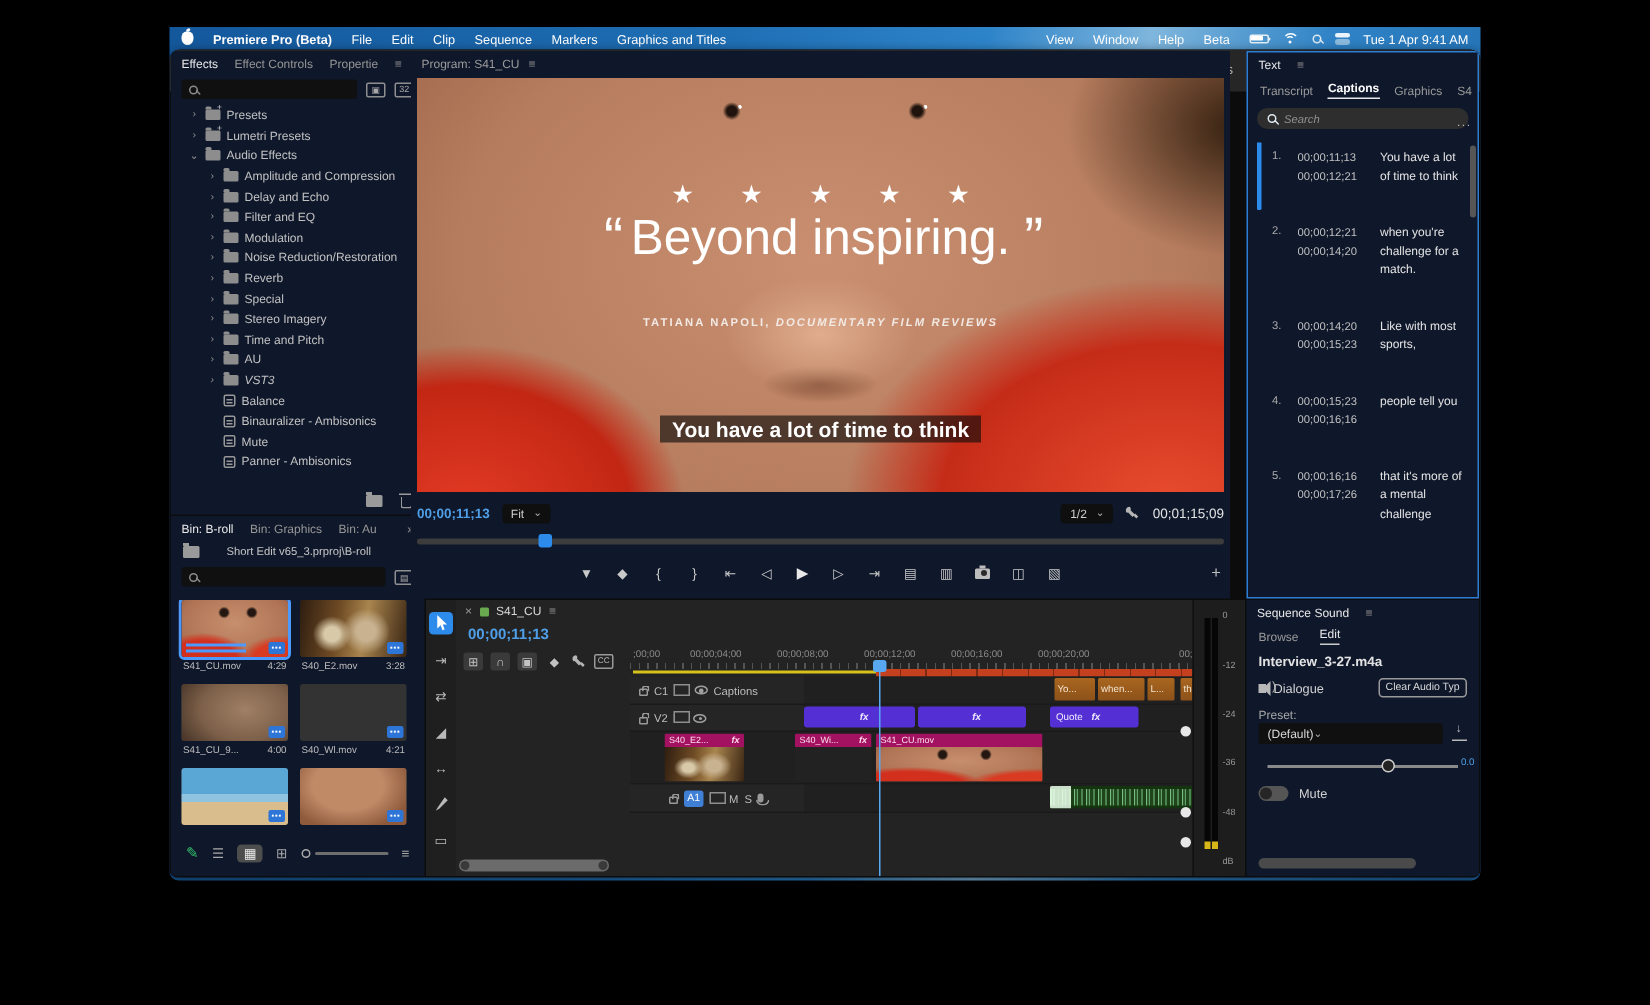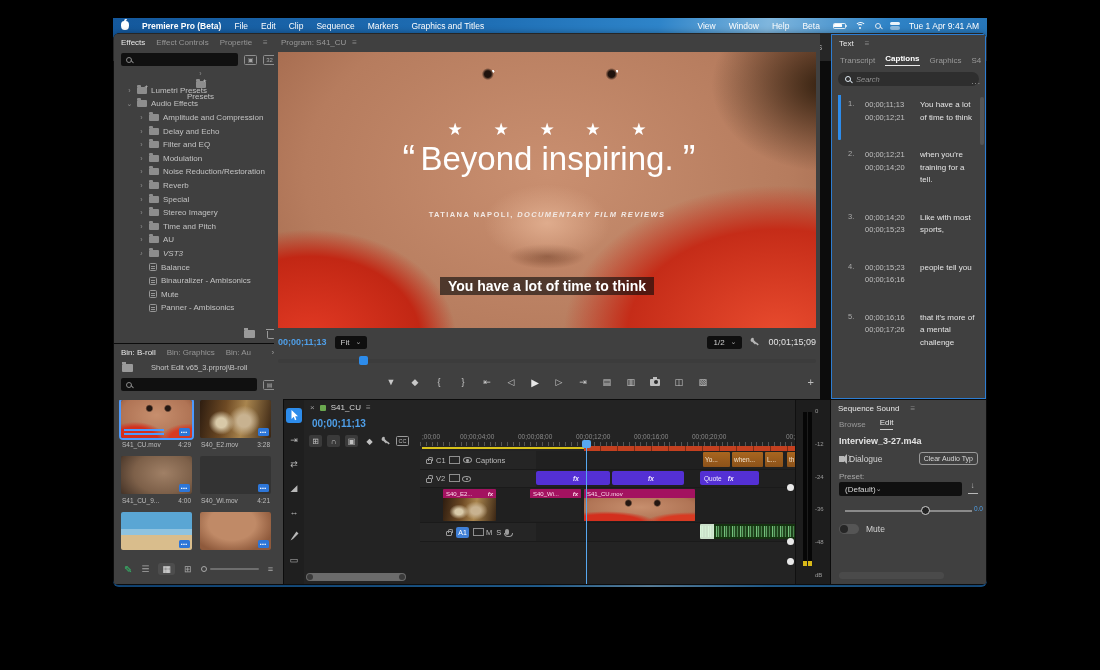--- a/index.html
+++ b/index.html
@@ -49,21 +49,21 @@
 .flask .dot{position:absolute;right:-2px;top:4px;width:4px;height:4px;border-radius:50%;background:#2d8ceb;}
 .cmic{width:11px;height:8px;border:1px solid #b5b5b5;border-radius:2px;position:relative;}
 .cmic::before{content:"···";position:absolute;left:1px;top:-4px;font-size:7px;color:#b5b5b5;letter-spacing:.5px;}
 .cmic::after{content:"";position:absolute;left:1px;bottom:-3px;border-left:3px solid #b5b5b5;border-bottom:3px solid transparent;}
 .magq .mag{border-color:#b5b5b5;}
 .magq .mag::after{background:#b5b5b5;}
 .fsic{position:relative;width:10px;height:10px;color:#b5b5b5;}
 .fsic::before{content:"↗";position:absolute;right:0;top:-2px;font-size:7px;}
 .fsic::after{content:"↙";position:absolute;left:0;bottom:-2px;font-size:7px;}
 
-.panel{position:absolute;background:#404040;overflow:hidden;}
+.panel{position:absolute;background:#0f172a;overflow:hidden;}
 .ptabs{display:flex;align-items:center;height:16px;padding:0 7px;gap:11px;font-size:8px;color:#969696;white-space:nowrap;}
 .ptab{display:flex;gap:4px;align-items:center;}
 .ptab.active .ptl{color:#e8e8e8;}
 .pmenu{color:#8a8a8a;font-size:8px;}
 .pover{margin-left:auto;color:#9a9a9a;font-size:8px;}
 .srow{display:flex;align-items:center;gap:6px;padding:3px 7px;}
 .sbox{flex:1;height:13px;background:#101010;border-radius:2px;display:flex;align-items:center;padding:0 5px;gap:4px;}
 .sbox .mag{border-color:#8a8a8a;}.sbox .mag::after{background:#8a8a8a;}
 .sbox input{background:none;border:none;outline:none;color:#ccc;font-size:8px;width:60px;font-family:inherit;}
 .badgebox{min-width:13px;height:10px;border:1px solid #8f8f8f;border-radius:1.5px;color:#a8a8a8;font-size:6px;display:flex;align-items:center;justify-content:center;padding:0 1px;}
@@ -332,21 +332,21 @@
       <div class="srow">
         <span class="sbox">
             <span class="mag"></span>
             <input style="">
           </span>
         <span class="badgebox">▣</span>
         <span class="badgebox">32</span>
       </div>
       <div class="tree">
 
-      <div class="trow t-folderplus" style="padding-left: 8px; flex-direction: column;">
+      <div class="trow t-folderplus" style="padding-left: 8px;">
           <span class="tarrow">›</span>
           <span class="fico"></span>
           <span class="tlabel">Presets</span>
         </div>
           <div class="trow t-folderplus" style="padding-left: 8px;">
           <span class="tarrow">›</span>
           <span class="fico"></span>
           <span class="tlabel">Lumetri Presets</span>
         </div>
           <div class="trow t-folder" style="padding-left: 8px;">
@@ -790,21 +790,21 @@
       <div class="caplist">
 
       <div class="caprow active">
           <span class="cnum">1.</span>
           <span class="ctimes"><span>00;00;11;13</span><br><span>00;00;12;21</span></span>
           <span class="ctext">You have a lot of time to think</span>
         </div>
           <div class="caprow">
           <span class="cnum">2.</span>
           <span class="ctimes"><span>00;00;12;21</span><br><span>00;00;14;20</span></span>
-          <span class="ctext">when you're training for a tell.</span>
+          <span class="ctext">when you're challenge for a match.</span>
         </div>
           <div class="caprow">
           <span class="cnum">3.</span>
           <span class="ctimes"><span>00;00;14;20</span><br><span>00;00;15;23</span></span>
           <span class="ctext">Like with most sports,</span>
         </div>
           <div class="caprow">
           <span class="cnum">4.</span>
           <span class="ctimes"><span>00;00;15;23</span><br><span>00;00;16;16</span></span>
           <span class="ctext">people tell you</span>

